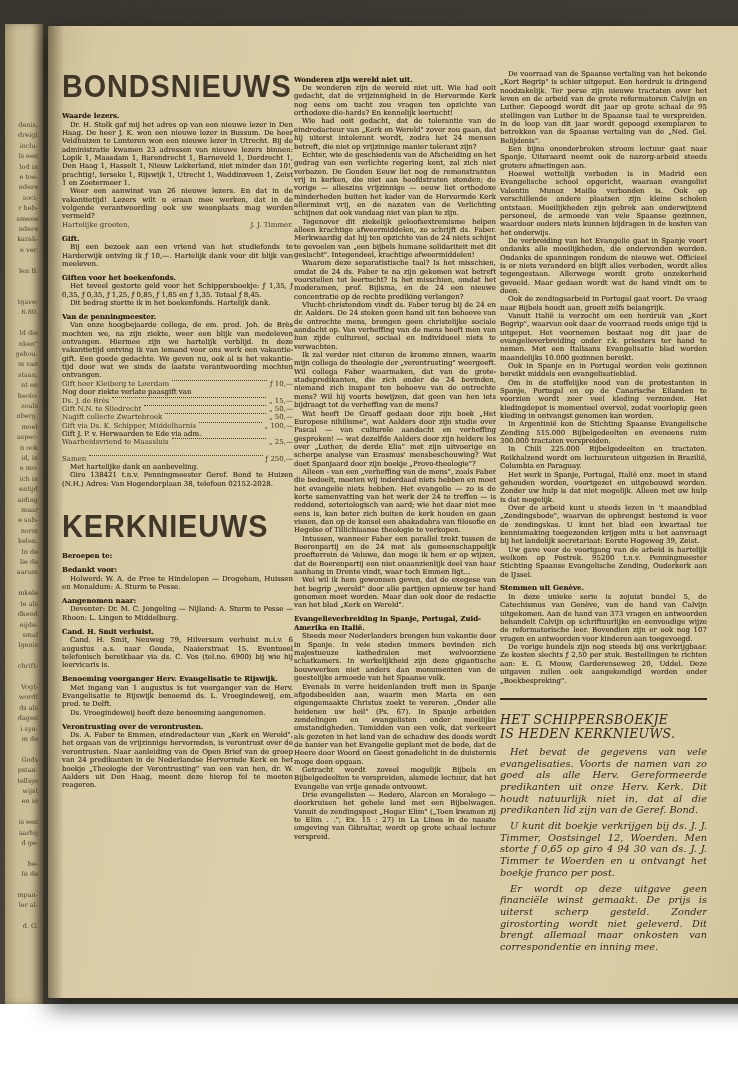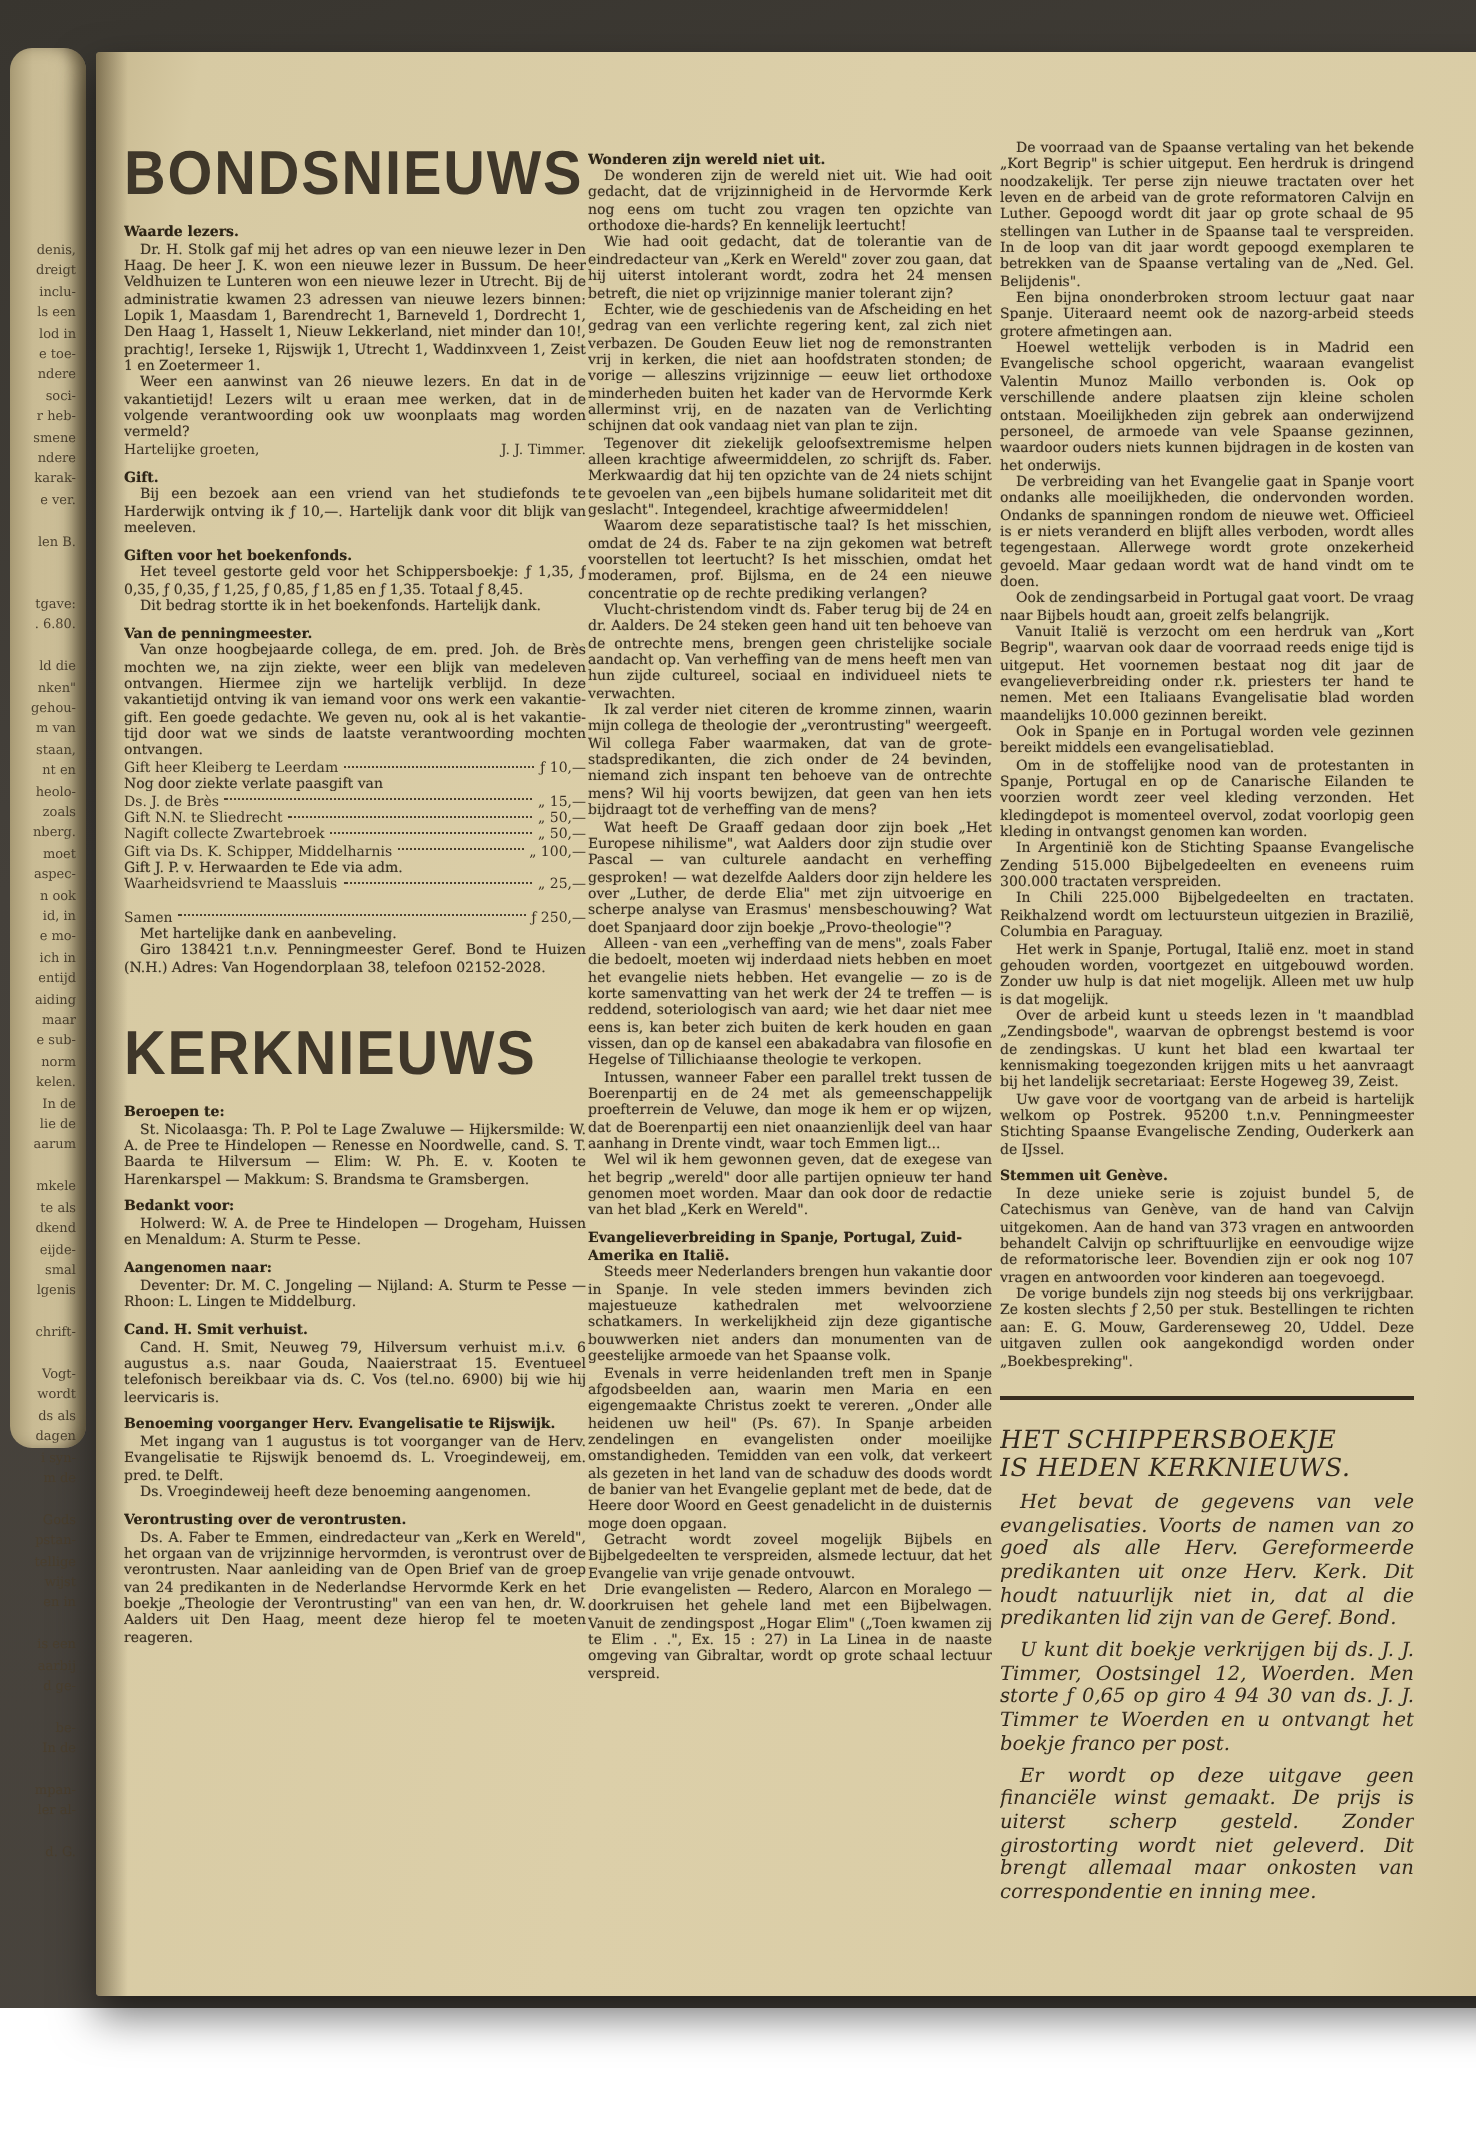--- a/index.html
+++ b/index.html
@@ -3,23 +3,23 @@
 <meta charset="utf-8">
 <style>
   html,body{margin:0;padding:0;}
   body{
     width:738px;height:1068px;position:relative;background:#ffffff;
     font-family:"DejaVu Serif", serif;overflow:hidden;
   }
   .backdrop{position:absolute;left:0;top:0;width:738px;height:1004px;
     background:linear-gradient(160deg,#38352f 0%,#44403a 35%,#4a453e 100%);}
   
-  .sliver{position:absolute;left:5px;top:24px;width:38px;height:700px;
+  .sliver{position:absolute;left:5px;top:24px;width:38px;height:980px;
     background:linear-gradient(90deg,#a89a74 0%,#c9bb94 30%,#cfc19a 70%,#bcad85 100%);
-    box-shadow:inset -7px 0 9px -3px rgba(43,34,18,.65);border-radius:11px;}
+    box-shadow:inset -7px 0 9px -3px rgba(43,34,18,.65);}
   .sliver-text{padding:96px 5px 0 0;text-align:right;}
   .frag{margin:0;font-size:6.5px;line-height:10.4px;color:#4a3f2e;min-height:10.4px;
     white-space:nowrap;}
   
   .paper{position:absolute;left:48px;top:26px;width:722px;height:972px;
     background:linear-gradient(100deg,#c6b78e 0%,#d7caa3 6%,#dccfa9 45%,#d9cca5 88%,#cfc096 100%);
     border-radius:2px 7px 5px 2px;
     box-shadow:0 10px 22px rgba(0,0,0,.55);}
   .gutter-shade{position:absolute;left:0;top:0;bottom:0;width:16px;
     background:linear-gradient(90deg,rgba(58,46,24,.5),rgba(58,46,24,0));border-radius:2px 0 0 2px;}
@@ -32,21 +32,21 @@
   .col3{left:452px;width:207px;height:918px;}
   .big-heading{font-family:"Liberation Sans", sans-serif;font-weight:bold;
     font-size:31px;line-height:33px;letter-spacing:1px;color:#3f372a;margin:0 0 9px 0;
     transform:scaleX(.93);transform-origin:left center;white-space:nowrap;}
   .kerk{margin-top:22px;}
   .para{margin:0;font-size:7px;line-height:8.35px;text-align:justify;text-indent:8px;
     text-shadow:0 0 .4px rgba(59,49,36,.55);}
   .para.plain{text-indent:0;text-align:left;}
   .sec-title{margin:5.5px 0 0 0;font-size:7px;line-height:8.6px;font-weight:bold;color:#2d2416;
     text-shadow:0 0 .4px rgba(45,36,22,.55);}
-  .gift-row{display:flex;align-items:center;font-size:7px;line-height:8.35px;}
+  .gift-row{display:flex;align-items:flex-start;font-size:7px;line-height:8.35px;}
   .gift-row.gap{margin-top:8px;}
   .gift-label{white-space:nowrap;}
   .leader{flex:1;border-bottom:1px dotted #4a3f2e;margin:0 3px 1.5px 3px;min-width:6px;}
   .gift-amt{white-space:nowrap;}
   .row-between{display:flex;justify-content:space-between;font-size:7px;line-height:8.35px;}
   .notice{margin-top:13px;color:#33291c;}
   .notice-rule{border-top:2.5px solid #372d1f;margin-bottom:13px;}
   .notice-head{font-style:italic;font-size:12.5px;line-height:14.5px;letter-spacing:.3px;}
   .npara{font-style:italic;font-size:9.8px;line-height:11.7px;text-align:justify;
     text-indent:10px;margin:4px 0 0 0;}
@@ -196,21 +196,20 @@
           <span class="gift-label">Samen</span>
           <span class="leader"></span>
           <span class="gift-amt">ƒ 250,—</span>
         </div>
         <p class="para">Met hartelijke dank en aanbeveling.</p>
         <p class="para">Giro 138421 t.n.v. Penningmeester Geref. Bond te Huizen (N.H.) Adres: Van Hogendorplaan 38, telefoon 02152-2028.</p>
       </div>
     <h1 class="big-heading kerk">KERKNIEUWS</h1>
     <div>
         <h3 class="sec-title">Beroepen te:</h3>
-        <p class="para">St. Nicolaasga: Th. P. Pol te Lage Zwaluwe — Hijkersmilde: W. A. de Pree te Hindelopen — Renesse en Noordwelle, cand. S. T. Baarda te Hilversum — Elim: W. Ph. E. v. Kooten te Harenkarspel — Makkum: S. Brandsma te Gramsbergen.</p>
         <h3 class="sec-title">Bedankt voor:</h3>
         <p class="para">Holwerd: W. A. de Pree te Hindelopen — Drogeham, Huissen en Menaldum: A. Sturm te Pesse.</p>
         <h3 class="sec-title">Aangenomen naar:</h3>
         <p class="para">Deventer: Dr. M. C. Jongeling — Nijland: A. Sturm te Pesse — Rhoon: L. Lingen te Middelburg.</p>
         <h3 class="sec-title">Cand. H. Smit verhuist.</h3>
         <p class="para">Cand. H. Smit, Neuweg 79, Hilversum verhuist m.i.v. 6 augustus a.s. naar Gouda, Naaierstraat 15. Eventueel telefonisch bereikbaar via ds. C. Vos (tel.no. 6900) bij wie hij leervicaris is.</p>
         <h3 class="sec-title">Benoeming voorganger Herv. Evangelisatie te Rijswijk.</h3>
         <p class="para">Met ingang van 1 augustus is tot voorganger van de Herv. Evangelisatie te Rijswijk benoemd ds. L. Vroegindeweij, em. pred. te Delft.</p>
         <p class="para">Ds. Vroegindeweij heeft deze benoeming aangenomen.</p>
         <h3 class="sec-title">Verontrusting over de verontrusten.</h3>

